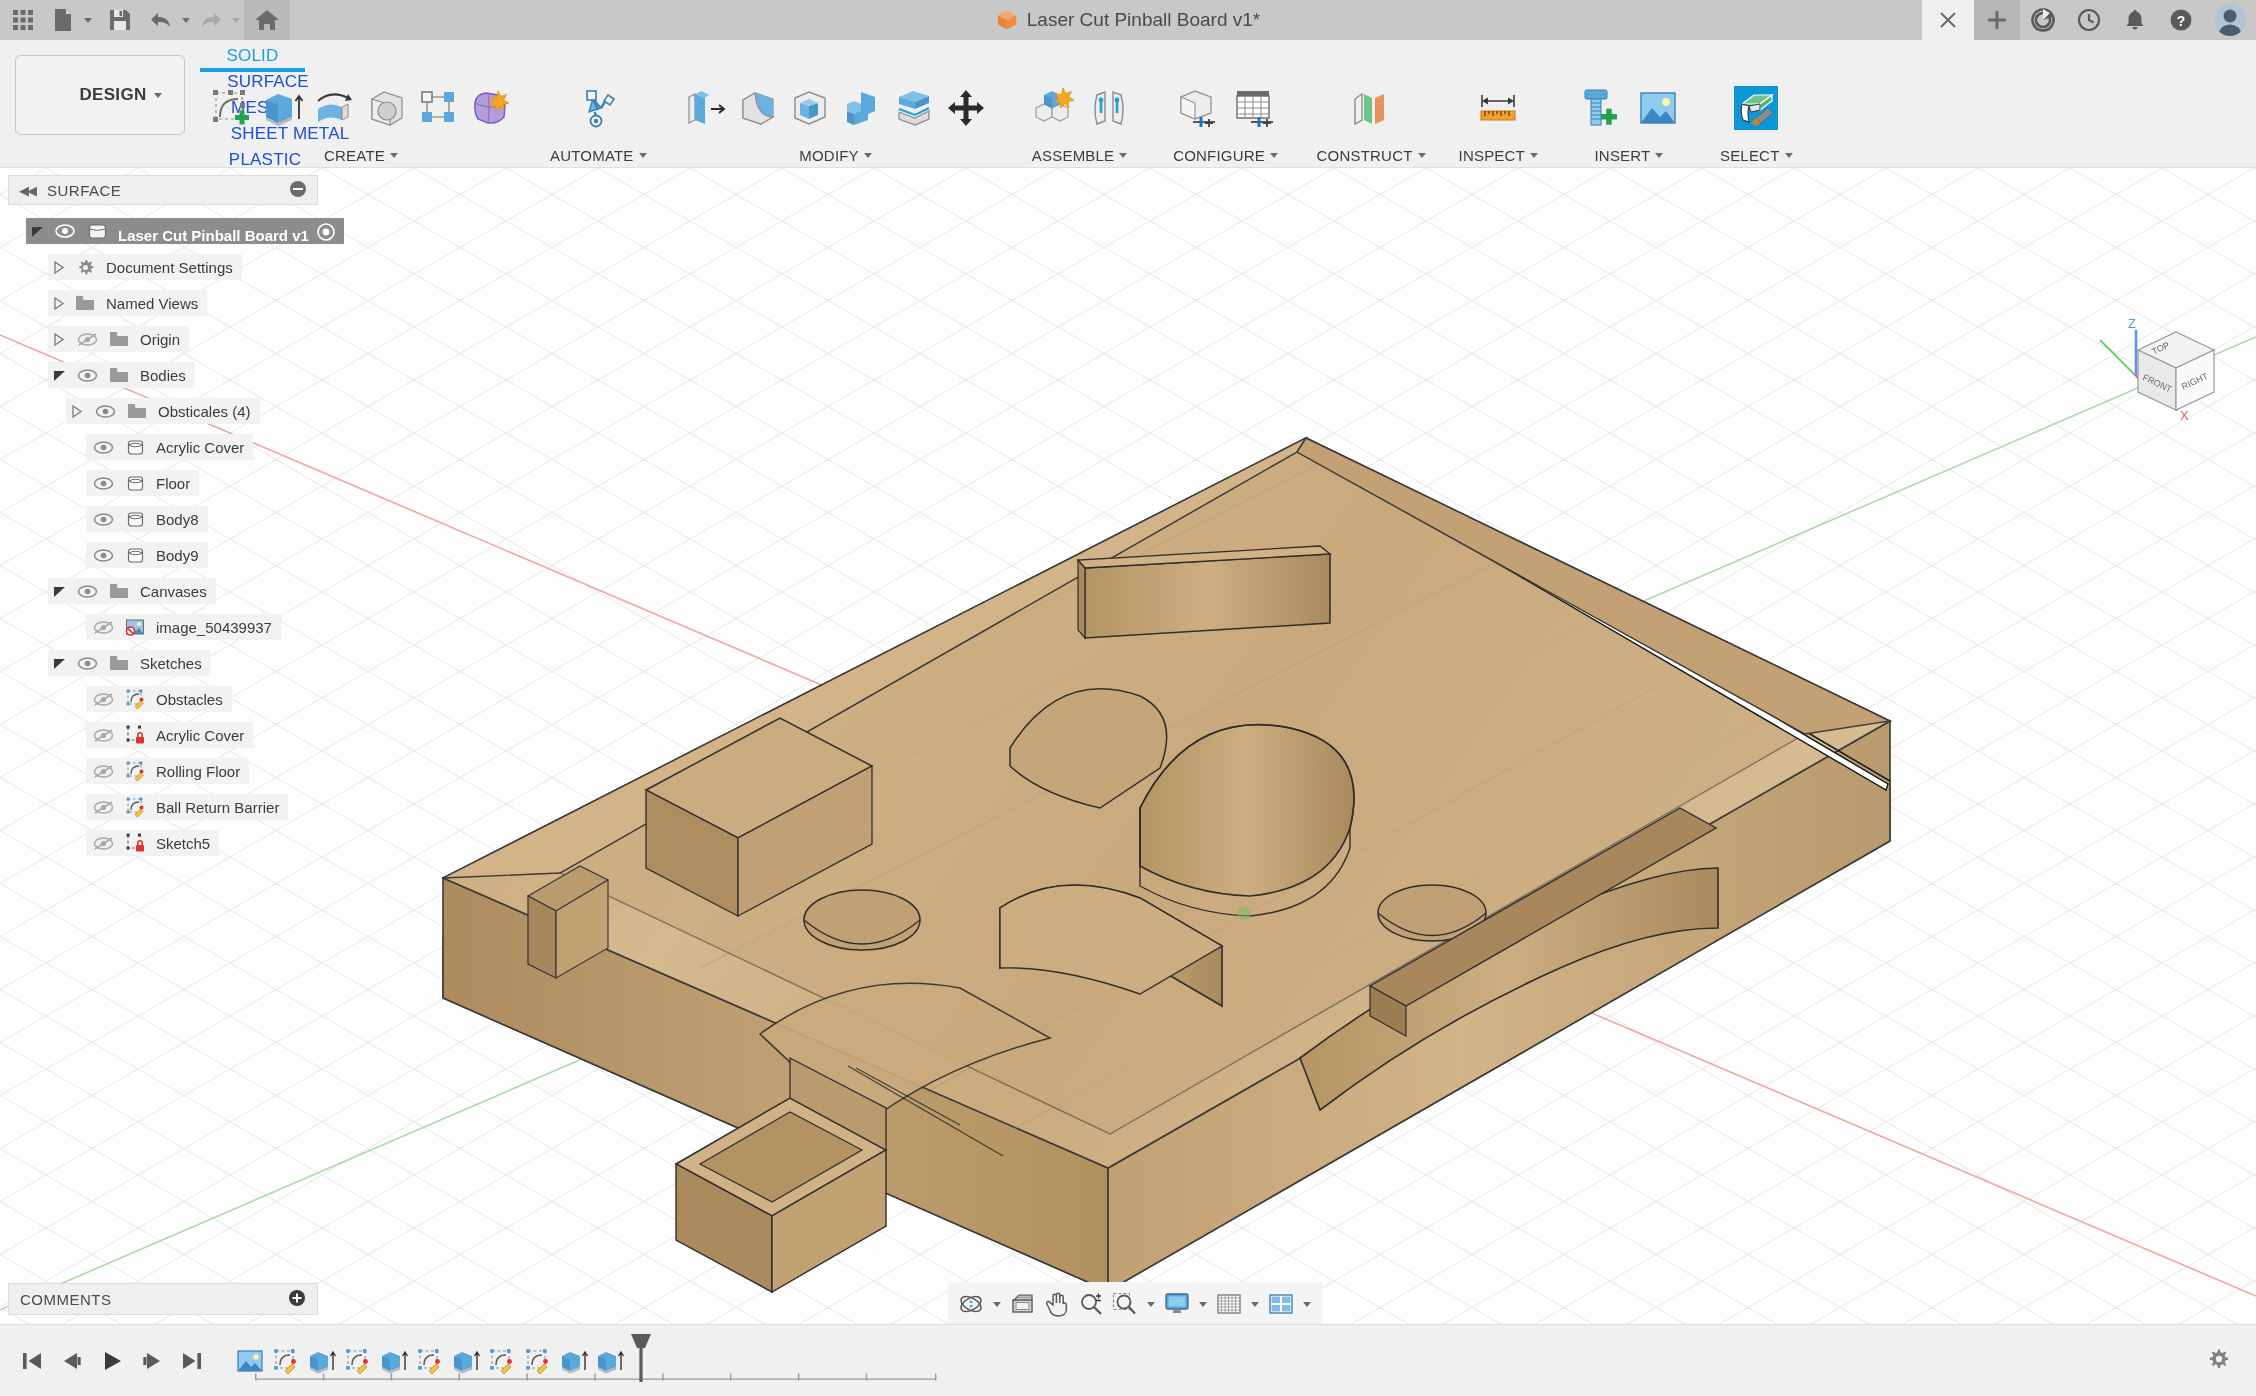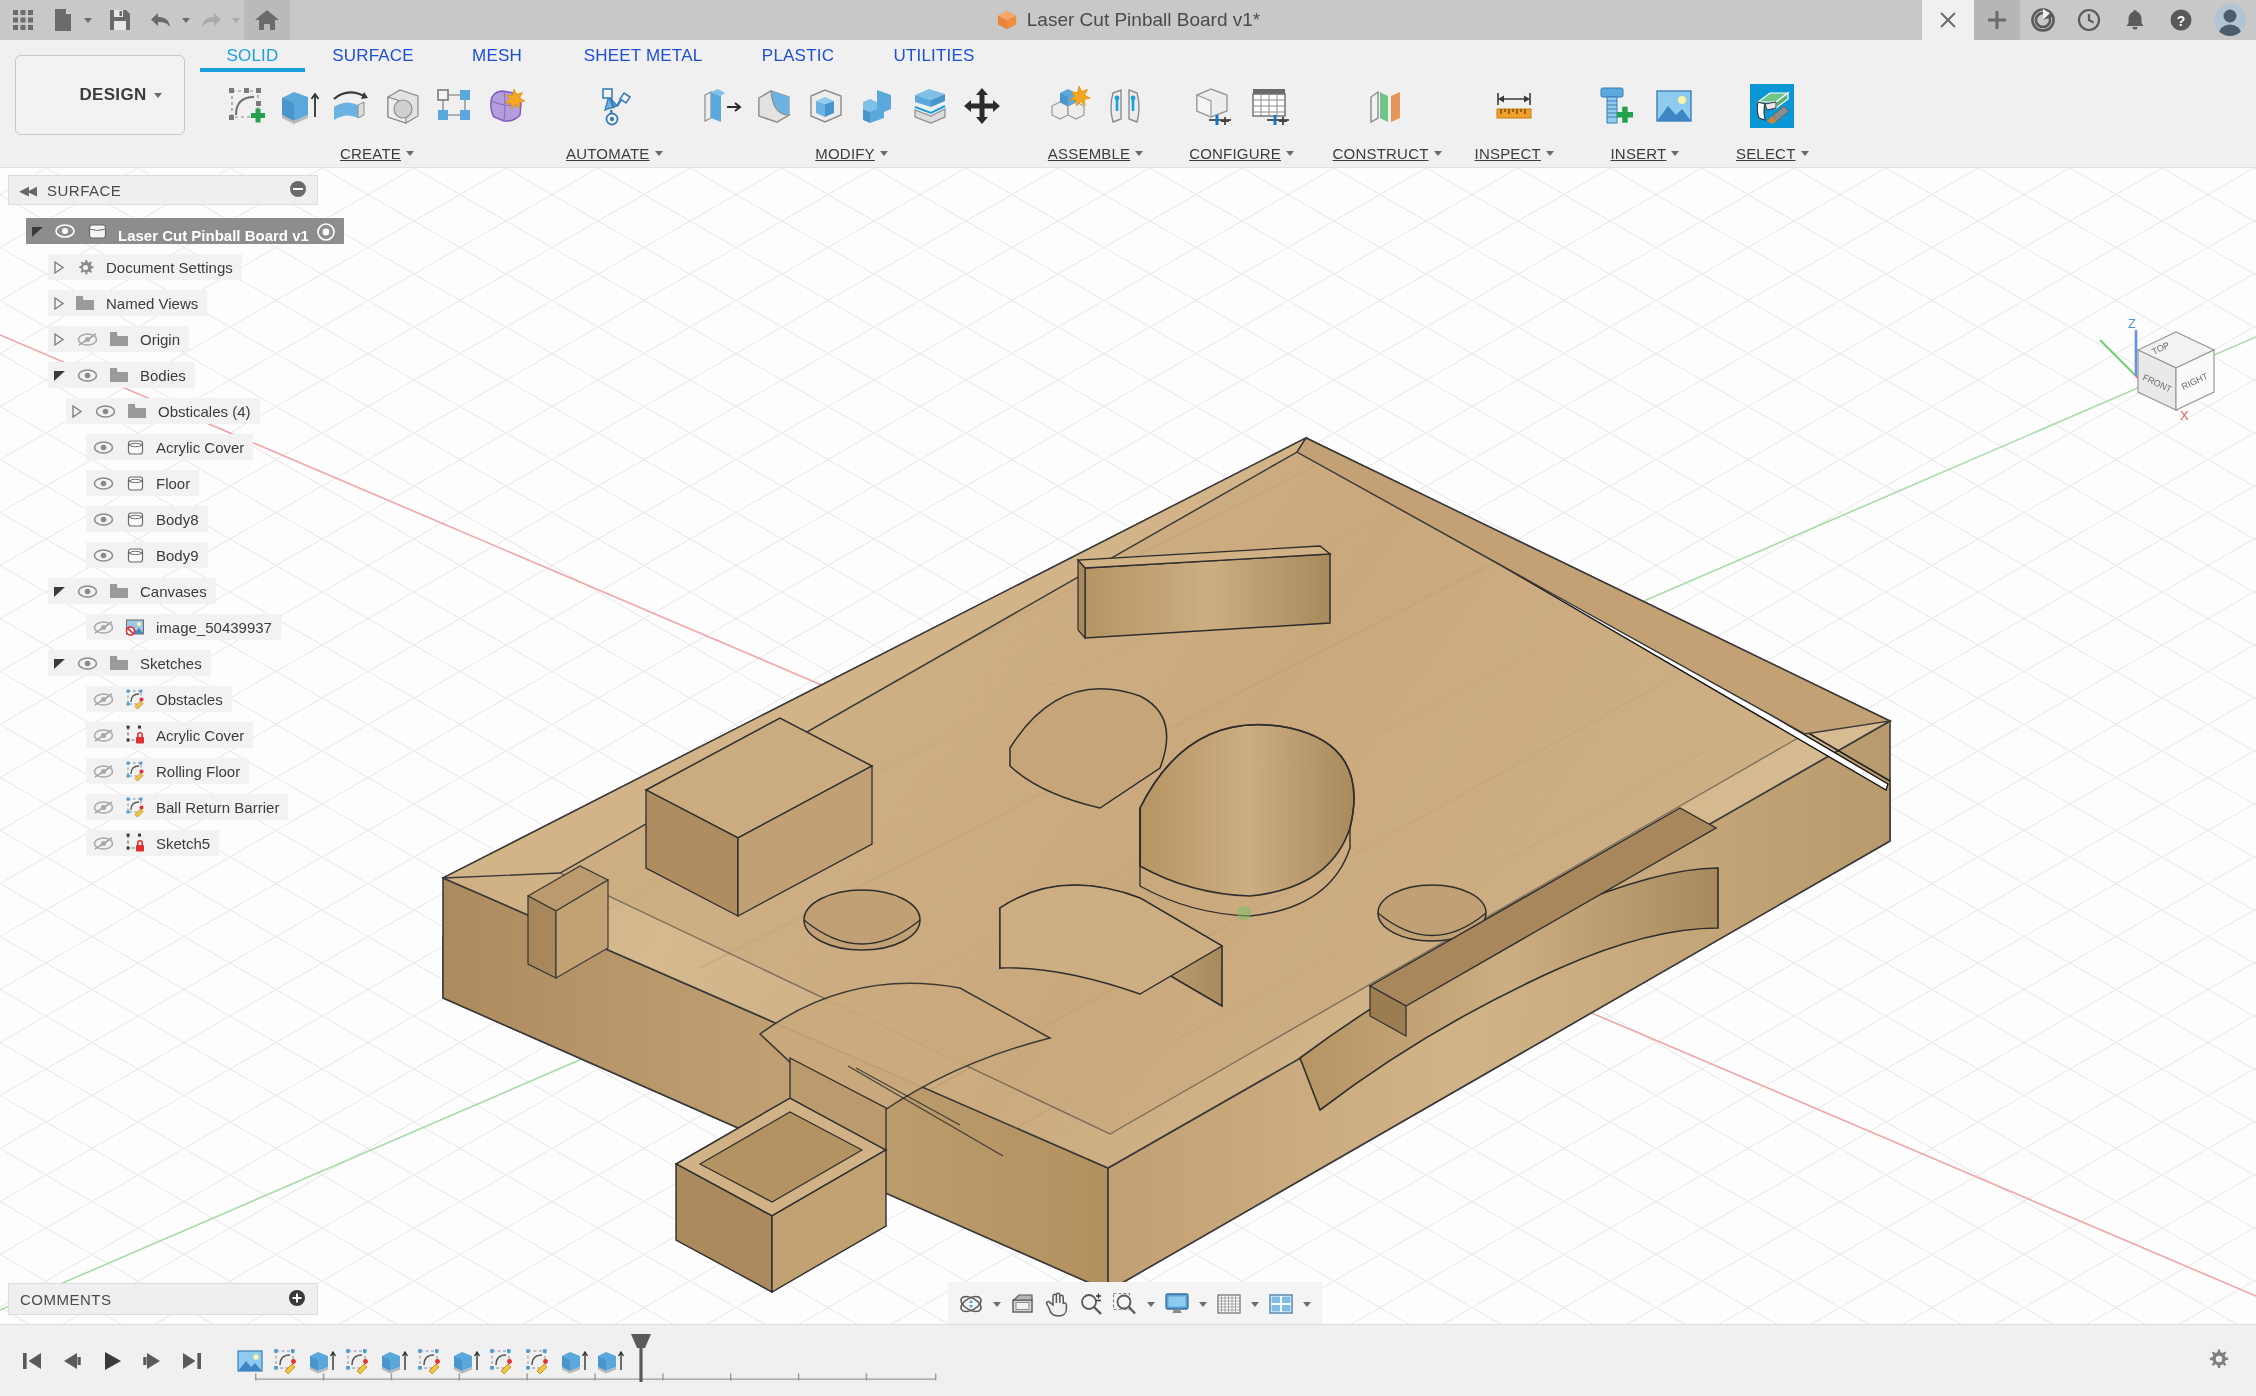--- a/index.html
+++ b/index.html
@@ -48,28 +48,28 @@
     position: absolute; top: 40px; left: 0; width: 2256px; height: 128px;
     background: #f0f0f0; border-bottom: 1px solid #e0e0e0;
   }
   .design-btn {
     position: absolute; left: 15px; top: 15px; width: 170px; height: 80px;
     border: 1px solid #c6c6c6; border-radius: 6px; background: #f2f2f2;
     display: flex; align-items: center; justify-content: center; gap: 8px;
     font-size: 17px; font-weight: bold; color: #3c3c3c; letter-spacing: .3px; padding-left: 42px;
   }
 
-  .tabs { position: absolute; left: 200px; top: 0; display: flex; align-items: flex-start; height: 30px; }
+  .tabs { position: absolute; left: 200px; top: 0; display: flex; align-items: flex-start; height: 30px; flex-direction: column; }
   .tab {
     font-size: 17px; color: #1d4ed8; padding: 6px 0 0 0; letter-spacing: .2px;
     text-align: center; white-space: nowrap;
   }
   .tab.active { color: #1a9fe0; }
 
-  .panels { position: absolute; left: 212px; top: 30px; height: 98px; display: flex; align-items: flex-start; text-decoration: underline; }
+  .panels { position: absolute; left: 196px; top: 30px; height: 98px; display: flex; align-items: center; }
   .panel { position: relative; display: flex; flex-direction: column; align-items: center; padding: 0 9px; }
   .panel-row { display: flex; align-items: center; gap: 0px; height: 72px; }
   .panel-label {
     font-size: 15px; color: #3c3c3c; display: flex; align-items: center; gap: 5px;
     height: 22px; letter-spacing: .2px;
   }
   .vsep { width: 1px; background: #d2d2d2; margin: 14px 7px 24px 7px; }
   .ic { width: 52px; height: 60px; display:flex; align-items:center; justify-content:center; }
   .ic.wide { width: 58px; }
   .tabline { position:absolute; left:0; top:28px; height:4px; background:#1a9fe0; }

